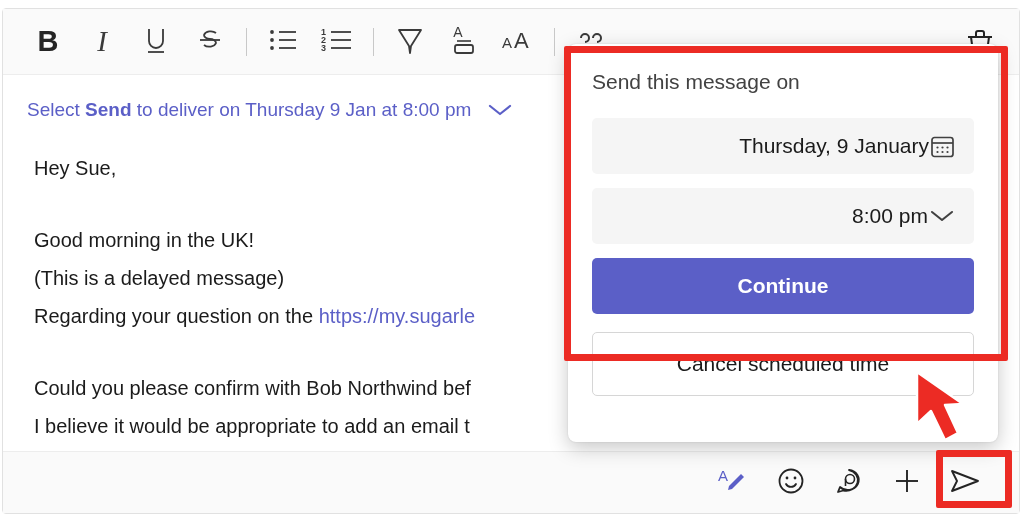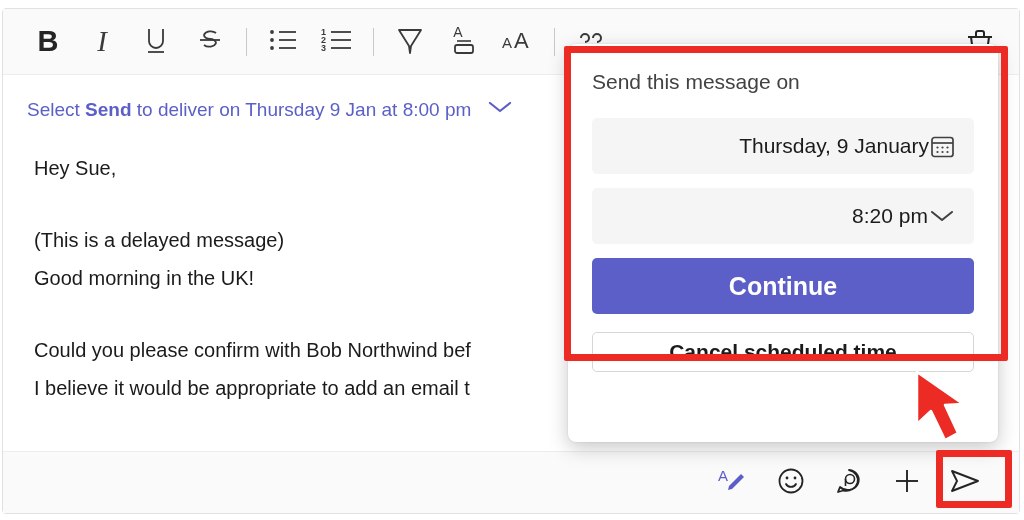--- a/index.html
+++ b/index.html
@@ -59,21 +59,21 @@
   .tb-glyph-italic {
     font-family: "Liberation Serif", serif;
     font-style: italic; font-size: 29px; color: #3a3a3a;
     line-height: 1; border-bottom: 0;
   }
 
   
   .sched-banner {
     position: absolute;
     left: 24px; top: 90px;
-    display: flex; align-items: flex-start; gap: 16px;
+    display: flex; align-items: center; gap: 16px;
     color: #5b5fc7;
     font-size: 19px;
     cursor: pointer;
   }
   .sched-banner .bold { font-weight: bold; }
   .sched-chevron { color: #5b5fc7; display: flex; align-items: center; }
 
   
   .msg-body {
     position: absolute;
@@ -138,33 +138,33 @@
     font-size: 21px;
     color: #1b1b1b;
   }
   .field-icon { display: flex; align-items: center; color: #414141; }
   .continue-btn {
     width: 100%; height: 56px;
     background: #5b5fc7;
     color: #ffffff;
     border: none; border-radius: 5px;
     font-family: "Liberation Sans", sans-serif;
-    font-size: 25px; font-weight: bold;
+    font-size: 21px; font-weight: bold;
     cursor: pointer;
     margin-top: 8px;
     display: flex; align-items: center; justify-content: center;
   }
   .cancel-btn {
-    width: 100%; height: 40px;
+    width: 100%; height: 64px;
     background: #ffffff;
     color: #1b1b1b;
     border: 1px solid #d6d6d6;
     border-radius: 5px;
     font-family: "Liberation Sans", sans-serif;
-    font-size: 21px; font-weight: bold;
+    font-size: 21px; font-weight: normal;
     cursor: pointer;
     margin-top: 18px;
     display: flex; align-items: center; justify-content: center;
   }
 
   
   .anno-rect {
     position: absolute;
     border: 7px solid #ec2b24;
     border-radius: 2px;
@@ -303,22 +303,23 @@
       <span class="sched-chevron">
         <svg width="26" height="16" viewBox="0 0 26 16">
           <path d="M3 4 L13 12 L23 4" fill="none" stroke="#5b5fc7" stroke-width="2.2" stroke-linecap="round" stroke-linejoin="round"></path>
         </svg>
       </span>
     </div>
 
     <div class="msg-body">
       <div class="msg-line">Hey Sue,</div>
       <div class="msg-line blank">&nbsp;</div>
+      <div class="msg-line">Good morning in the UK!</div>
       <div class="msg-line">(This is a delayed message)</div>
-      <div class="msg-line">Good morning in the UK!</div>
+      <div class="msg-line"><span>Regarding your question on the </span><span class="msg-link">https://my.sugarle</span></div>
       <div class="msg-line blank">&nbsp;</div>
       <div class="msg-line">Could you please confirm with Bob Northwind bef</div>
       <div class="msg-line">I believe it would be appropriate to add an email t</div>
     </div>
 
     <div class="bottom-bar">
 
       <div class="bb-btn">
         <span>
           <svg width="34" height="32" viewBox="0 0 34 32">
@@ -381,21 +382,21 @@
           <circle cx="13.5" cy="14.5" r="1.1" fill="#414141"></circle>
           <circle cx="18.5" cy="14.5" r="1.1" fill="#414141"></circle>
           <circle cx="8.5" cy="19" r="1.1" fill="#414141"></circle>
           <circle cx="13.5" cy="19" r="1.1" fill="#414141"></circle>
           <circle cx="18.5" cy="19" r="1.1" fill="#414141"></circle>
         </svg>
       </span>
     </div>
 
     <div class="field-row">
-      <span class="field-value">8:20 pm</span>
+      <span class="field-value">8:00 pm</span>
       <span class="field-icon">
         <svg width="28" height="18" viewBox="0 0 28 18">
           <path d="M4 5 L14 13 L24 5" fill="none" stroke="#414141" stroke-width="2.1" stroke-linecap="round" stroke-linejoin="round"></path>
         </svg>
       </span>
     </div>
 
     <div class="continue-btn">
       <span>Continue</span>
     </div>

